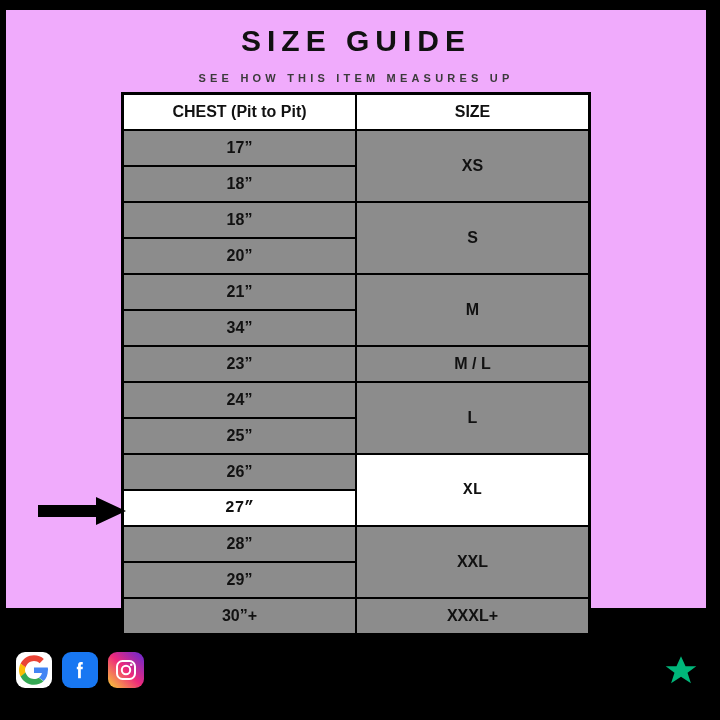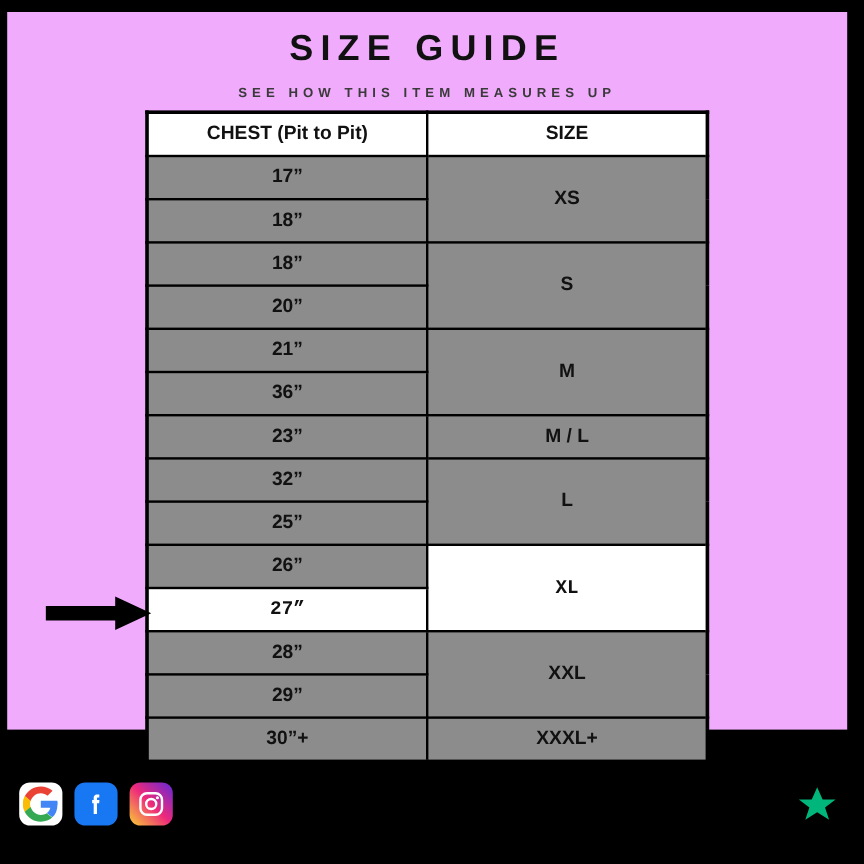--- a/index.html
+++ b/index.html
@@ -180,30 +180,30 @@
         </tr>
         <tr>
           <td class="chest">20”</td>
         </tr>
 
         <tr>
           <td class="chest">21”</td>
           <td class="size" rowspan="2">M</td>
         </tr>
         <tr>
-          <td class="chest">36”</td>
+          <td class="chest">34”</td>
         </tr>
 
         <tr>
           <td class="chest">23”</td>
           <td class="size">M / L</td>
         </tr>
 
         <tr>
-          <td class="chest">32”</td>
+          <td class="chest">24”</td>
           <td class="size" rowspan="2">L</td>
         </tr>
         <tr>
           <td class="chest">25”</td>
         </tr>
 
         <tr>
           <td class="chest">26”</td>
           <td class="size white" rowspan="2">XL</td>
         </tr>

